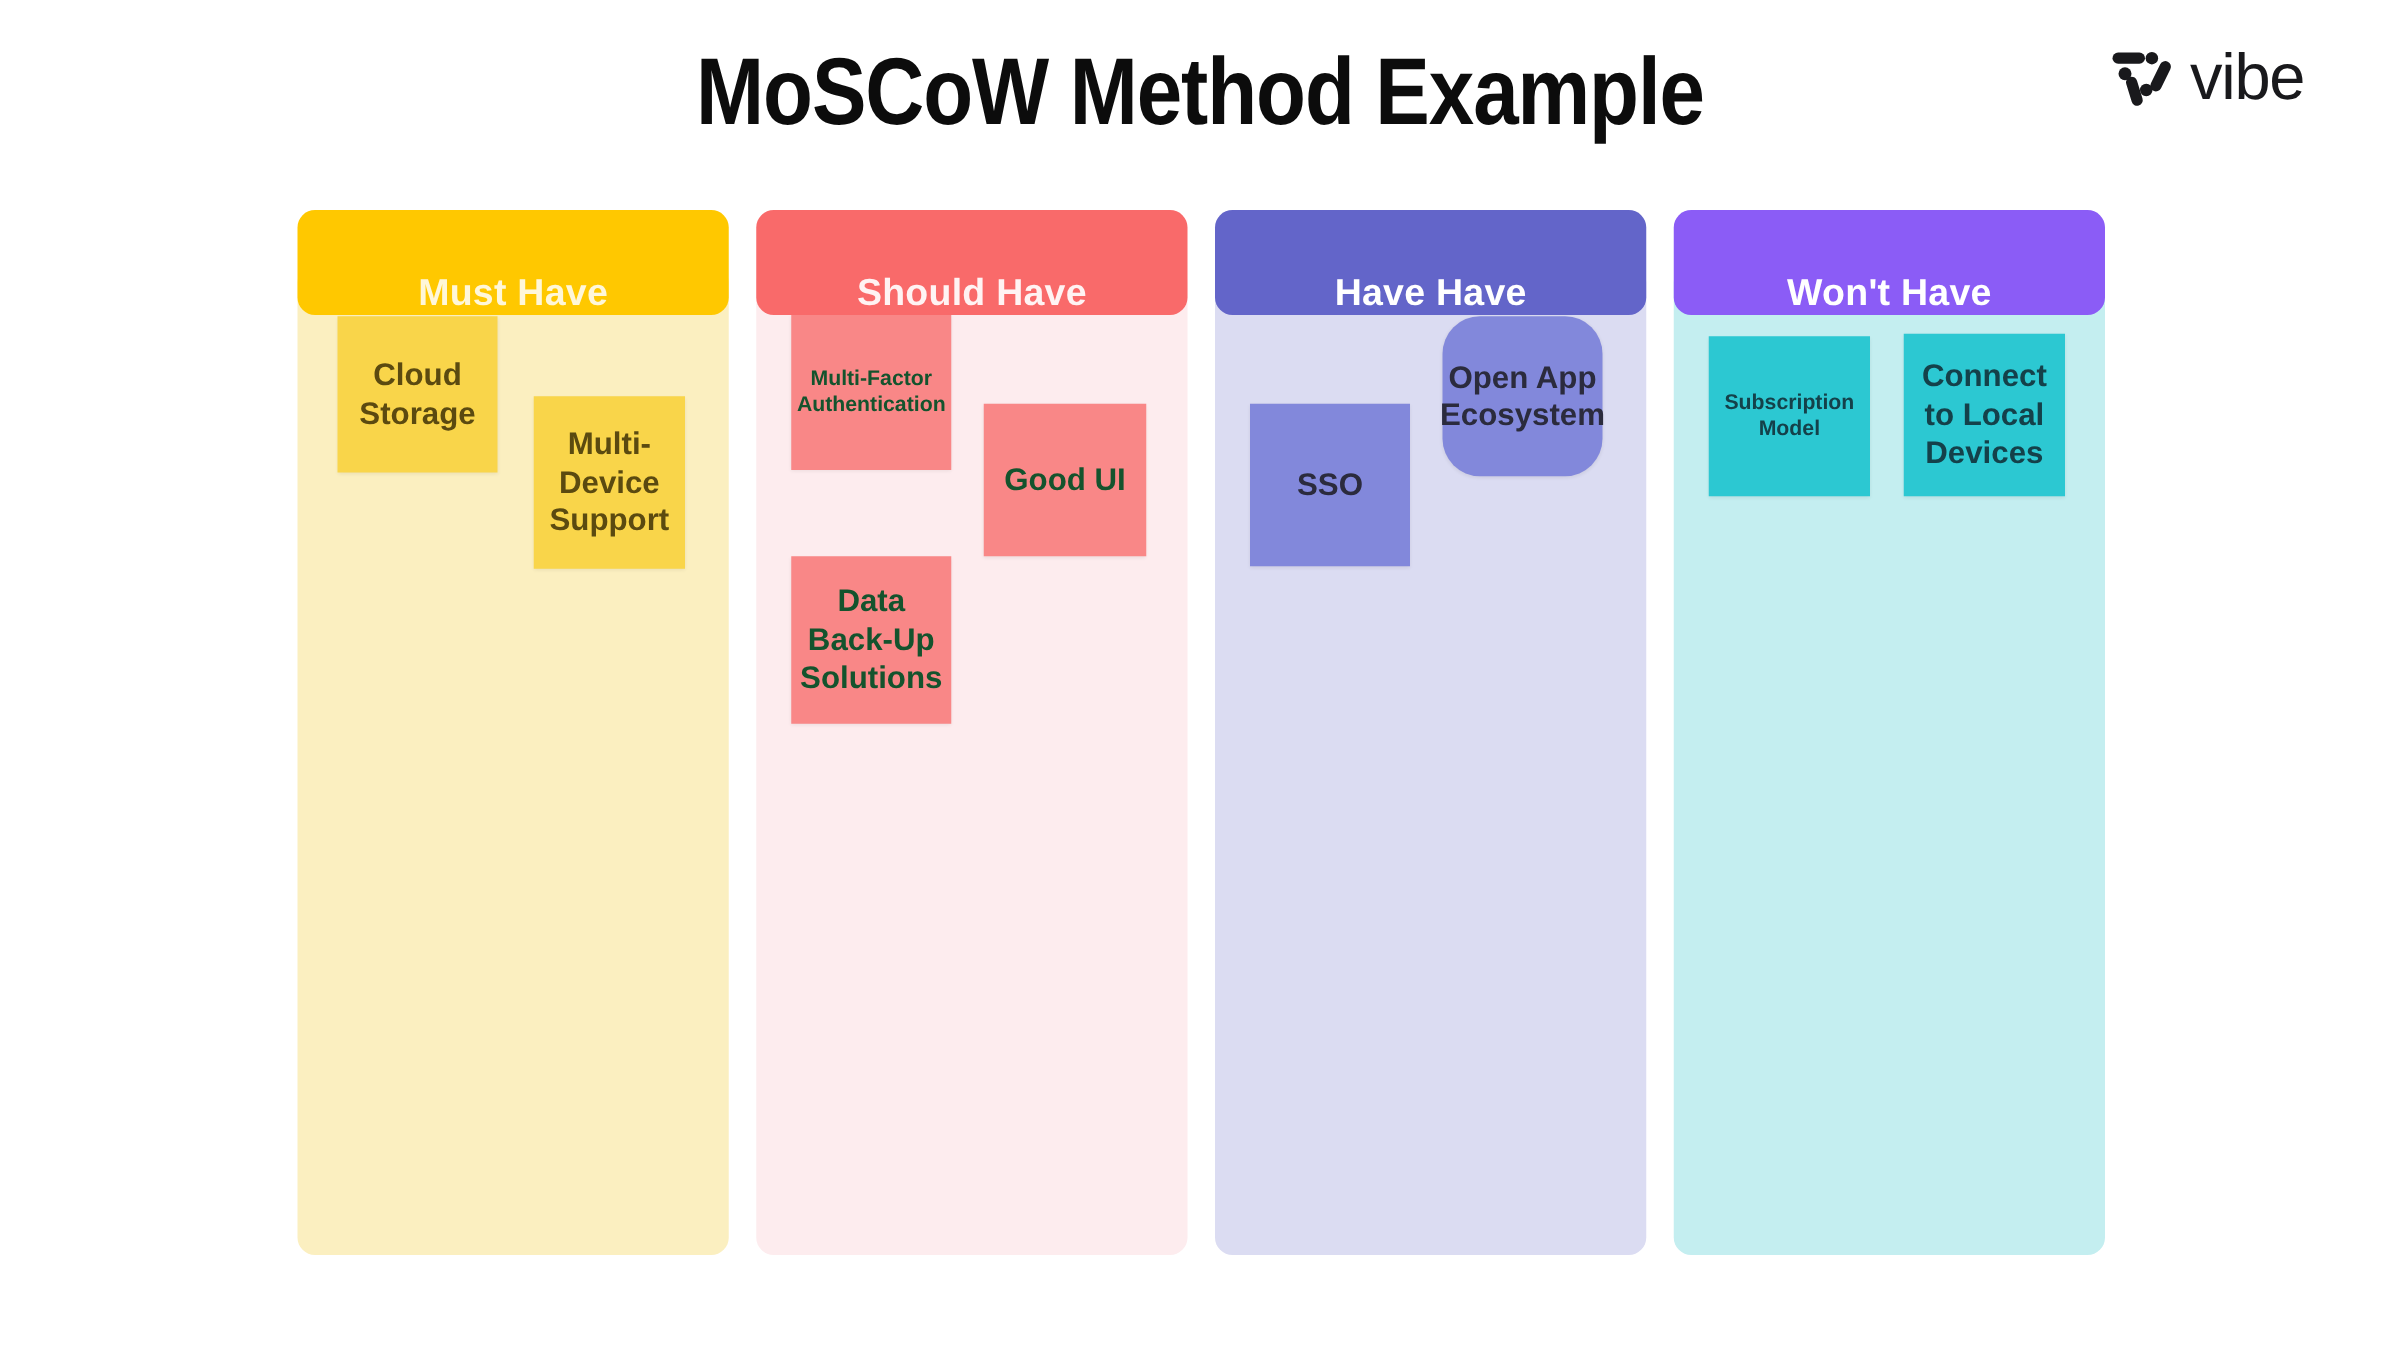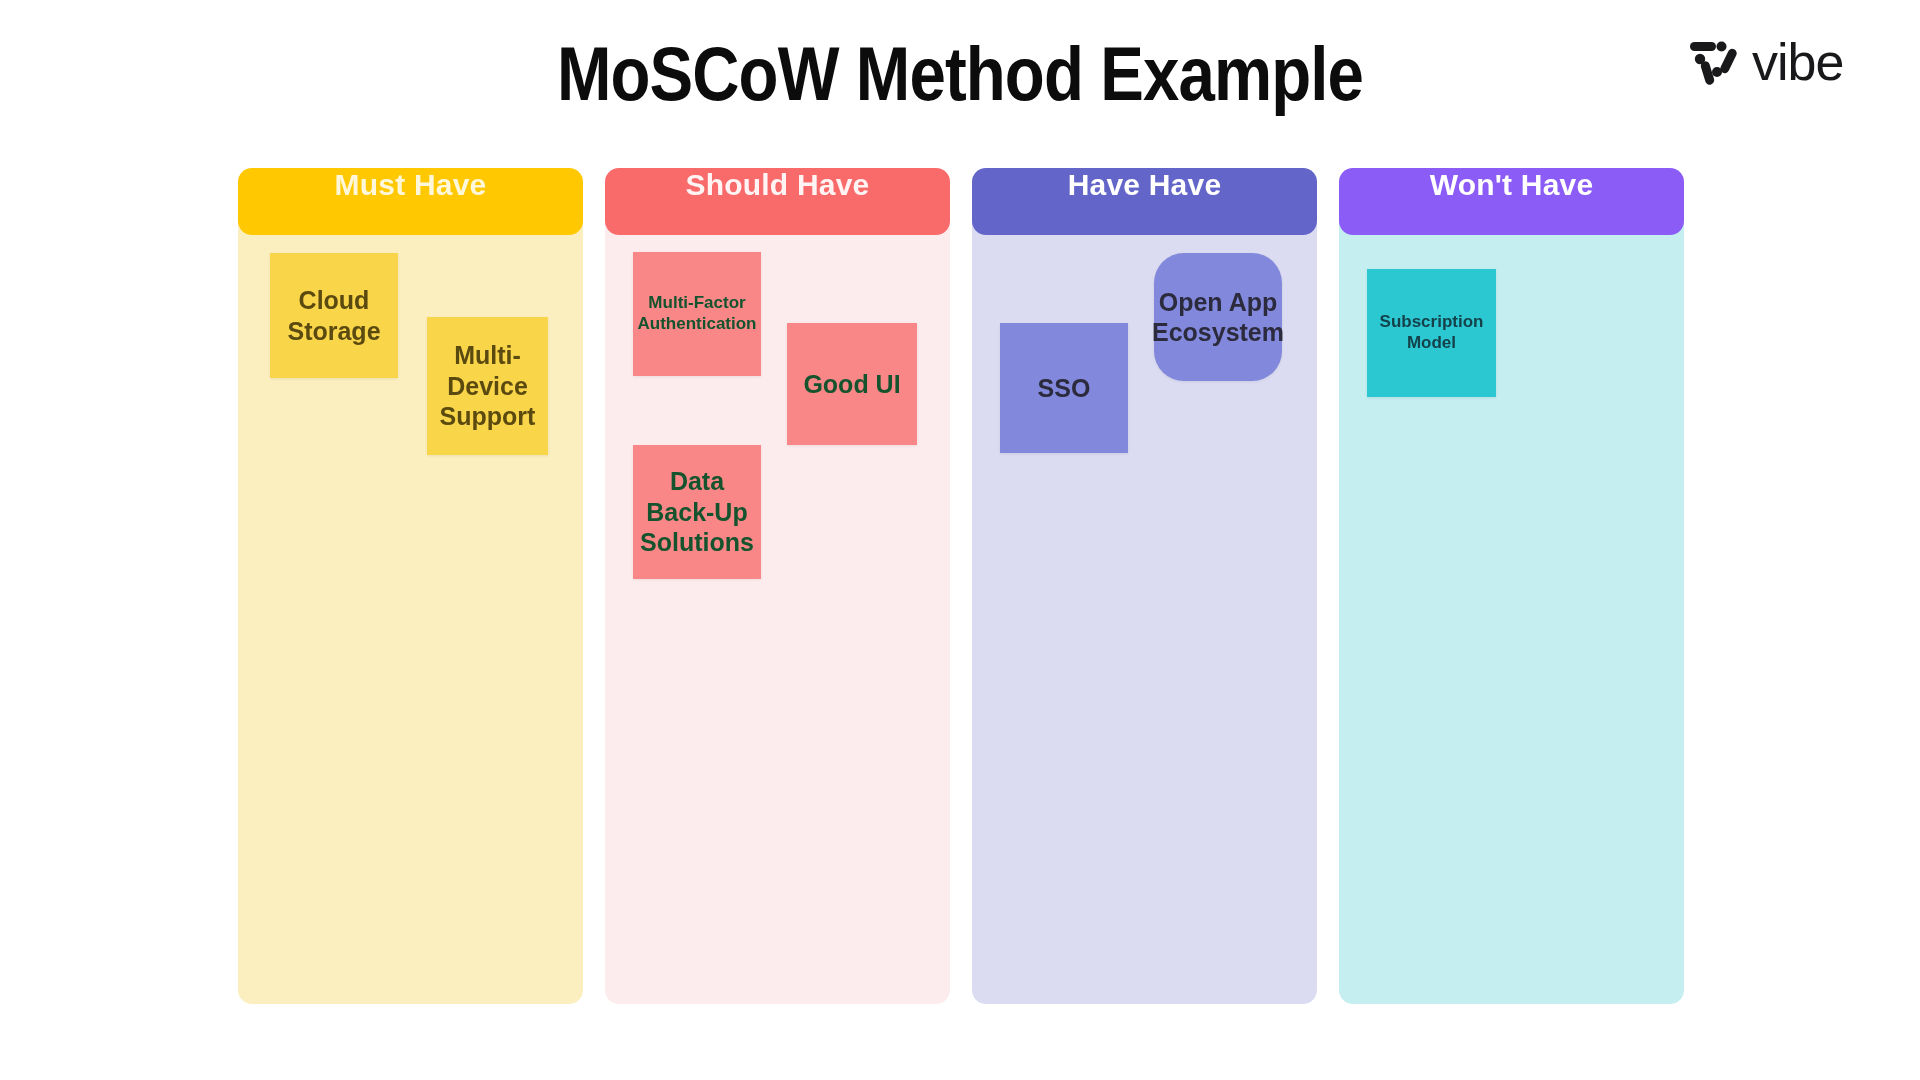--- a/index.html
+++ b/index.html
@@ -36,23 +36,23 @@
     color:#19191c;
     line-height:1;
     letter-spacing:-1px;
   }
 
   
   .board { position:absolute; top:168px; left:238px; width:1446px; height:836px; display:flex; gap:22px; }
   .column { width:345px; height:836px; position:relative; }
 
   .col-header {
-    height:67px; width:100%;
+    height:84px; width:100%;
     border-radius:14px;
-    display:flex; align-items:flex-start; justify-content:center;
+    display:flex; align-items:flex-end; justify-content:center;
     position:relative; z-index:2;
   }
   .col-header-label {
     font-size:30px; font-weight:800;
     letter-spacing:0.2px;
     font-family:"Liberation Sans","DejaVu Sans",sans-serif;
   }
 
   .col-body {
     position:absolute;
@@ -148,20 +148,21 @@
           </div>
         </div>
         <div class="col-header">
           <span class="col-header-label">Have Have</span>
         </div>
       </div>
       <div class="column c-wont">
         <div class="col-body">
           <div class="notes">
             <div class="note sz-sm" style="left: 28px; top: 22px; width: 129px; height: 128px; text-align: center;">Subscription Model</div>
+            <div class="note sz-lg" style="left: 184px; top: 20px; width: 129px; height: 130px;">Connect to Local Devices</div>
           </div>
         </div>
         <div class="col-header">
           <span class="col-header-label">Won't Have</span>
         </div>
       </div>
     </div>
 
 </div>
 

